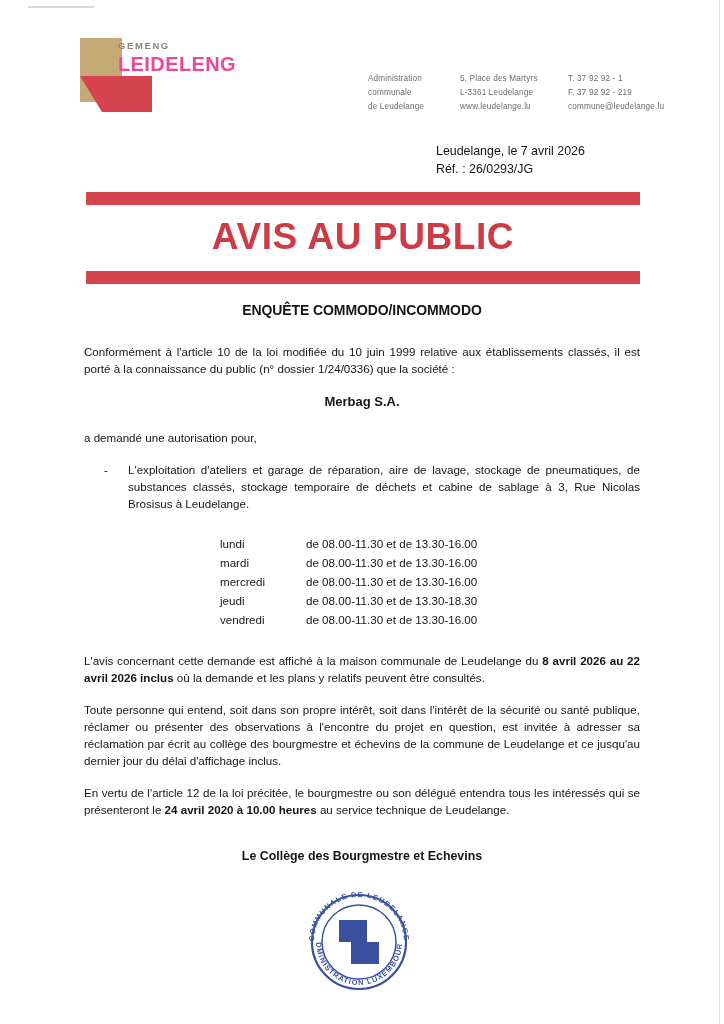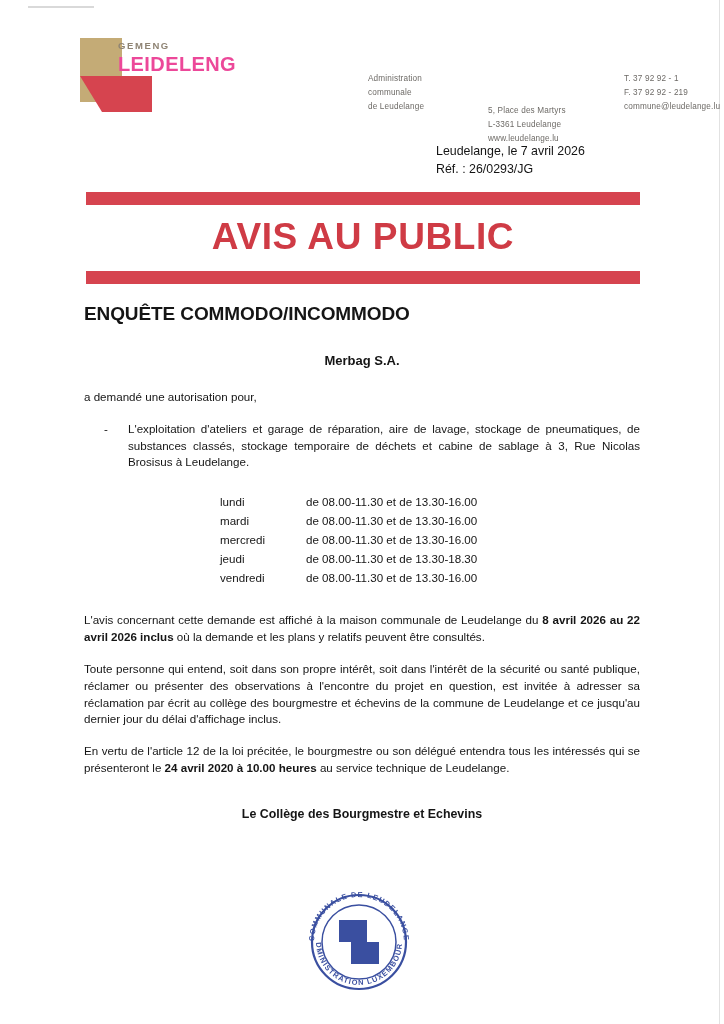--- a/index.html
+++ b/index.html
@@ -63,29 +63,28 @@
     letter-spacing: 0.4px;
     color: #ec4899;
     font-weight: 700;
     margin-top: 3px;
   }
 
   .contact {
     position: absolute;
     left: 368px; top: 36px;
     display: flex;
-    gap: 28px;
     font-size: 8.2px;
     line-height: 1.72;
     color: #6d6a66;
     letter-spacing: 0.15px;
   }
   .contact .col { white-space: nowrap; }
   .contact .col.c1 { width: 92px; }
-  .contact .col.c2 { width: 108px; margin-top: 32px; }
+  .contact .col.c2 { width: 108px; }
 
   
   .dateblock {
     position: absolute;
     left: 436px; top: 143px;
     font-size: 12.4px;
     line-height: 1.42;
     color: #141414;
   }
 
@@ -113,21 +112,22 @@
   
   .body {
     position: absolute;
     left: 84px; top: 300px;
     width: 556px;
     font-size: 11.6px;
     line-height: 1.46;
     color: #151515;
   }
   .subtitle {
-    font-size: 19px;
+    text-align: center;
+    font-size: 14px;
     font-weight: 700;
     letter-spacing: -0.1px;
     margin: 0 0 24px 0;
   }
   p {
     margin: 0 0 15px 0;
     text-align: justify;
   }
   p.nojust { text-align: left; }
   .company {
@@ -227,20 +227,21 @@
   <div class="banner">
     <div class="bar top"></div>
     <div class="title">AVIS AU PUBLIC</div>
     <div class="bar bottom"></div>
   </div>
 
   <div class="body">
 
     <div class="subtitle">ENQUÊTE COMMODO/INCOMMODO</div>
 
+    <p>Conformément à l'article 10 de la loi modifiée du 10 juin 1999 relative aux établissements classés, il est porté à la connaissance du public (n° dossier 1/24/0336) que la société :</p>
 
     <div class="company">Merbag S.A.</div>
 
     <p class="nojust">a demandé une autorisation pour,</p>
 
     <div class="bullet-row">
       <span class="bullet-dash">-</span>
       <span class="bullet-text">L'exploitation d'ateliers et garage de réparation, aire de lavage, stockage de pneumatiques, de substances classés, stockage temporaire de déchets et cabine de sablage à 3, Rue Nicolas Brosisus à Leudelange.</span>
     </div>
 

